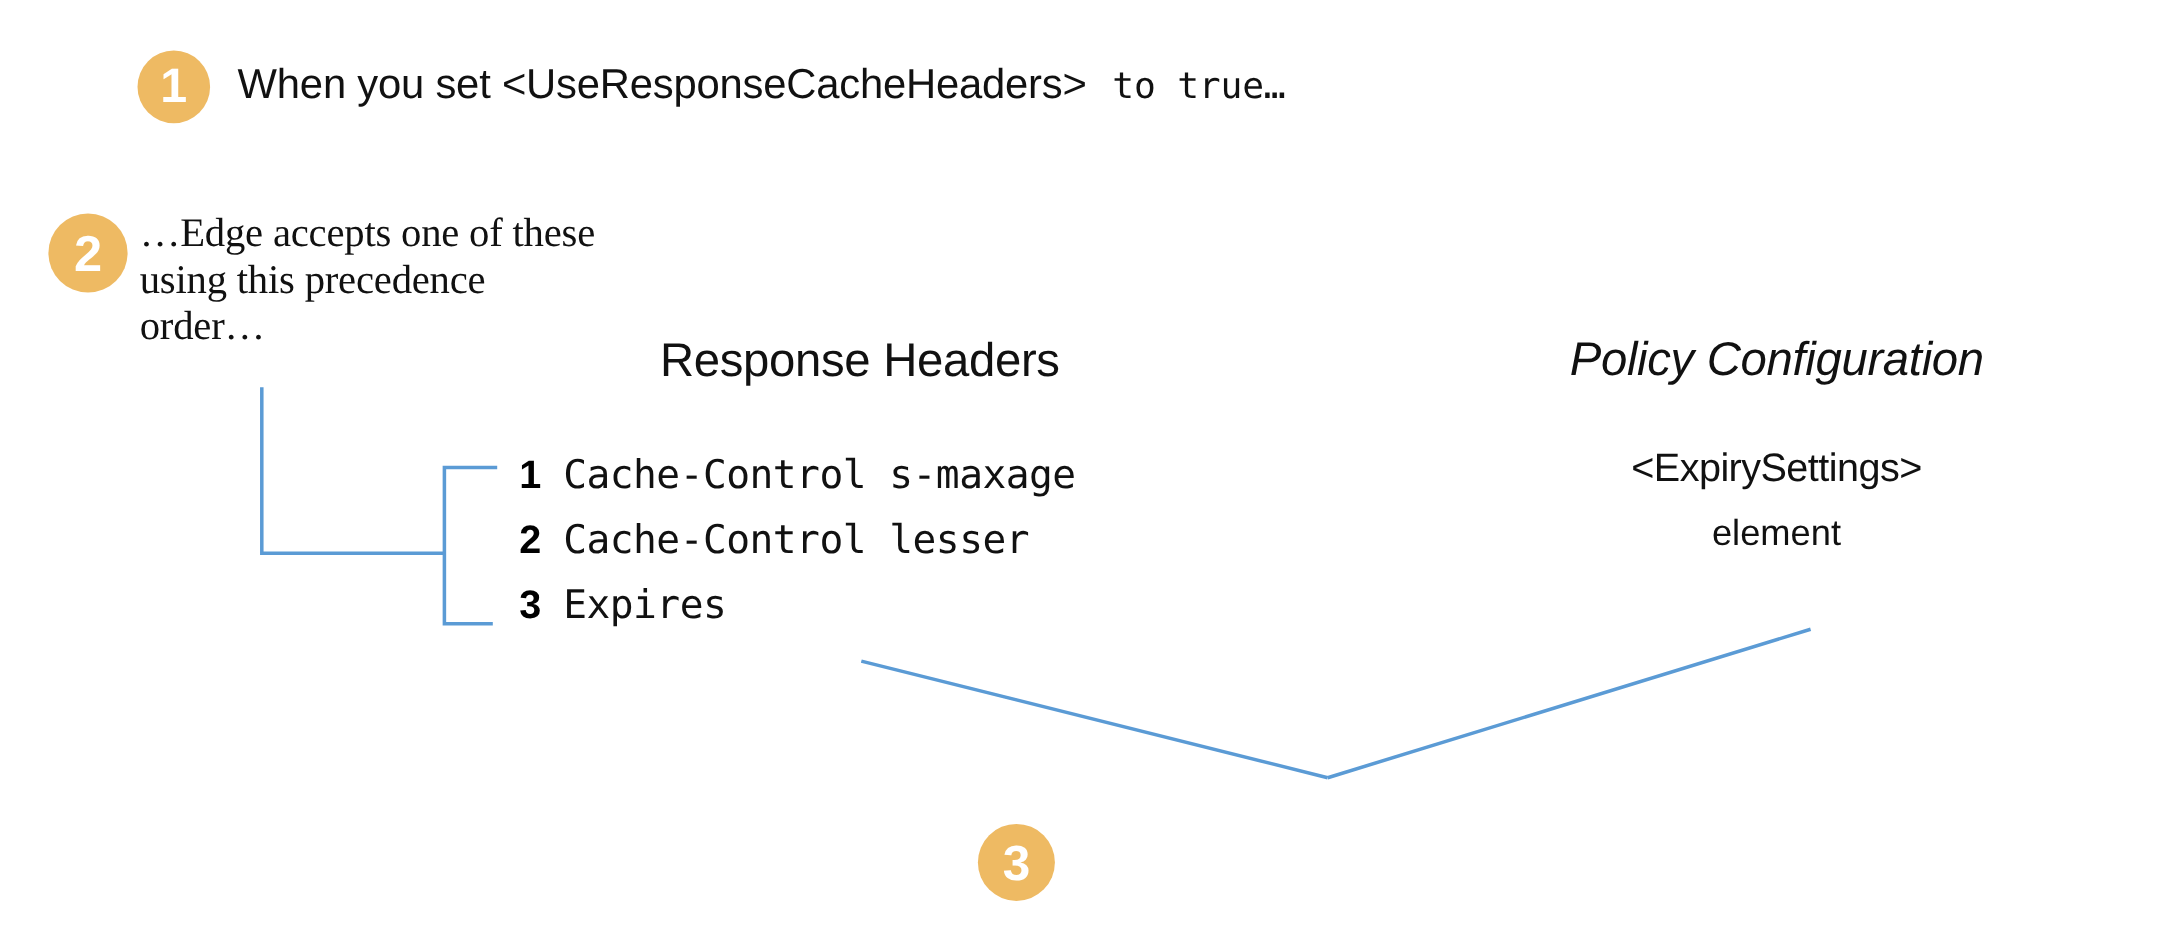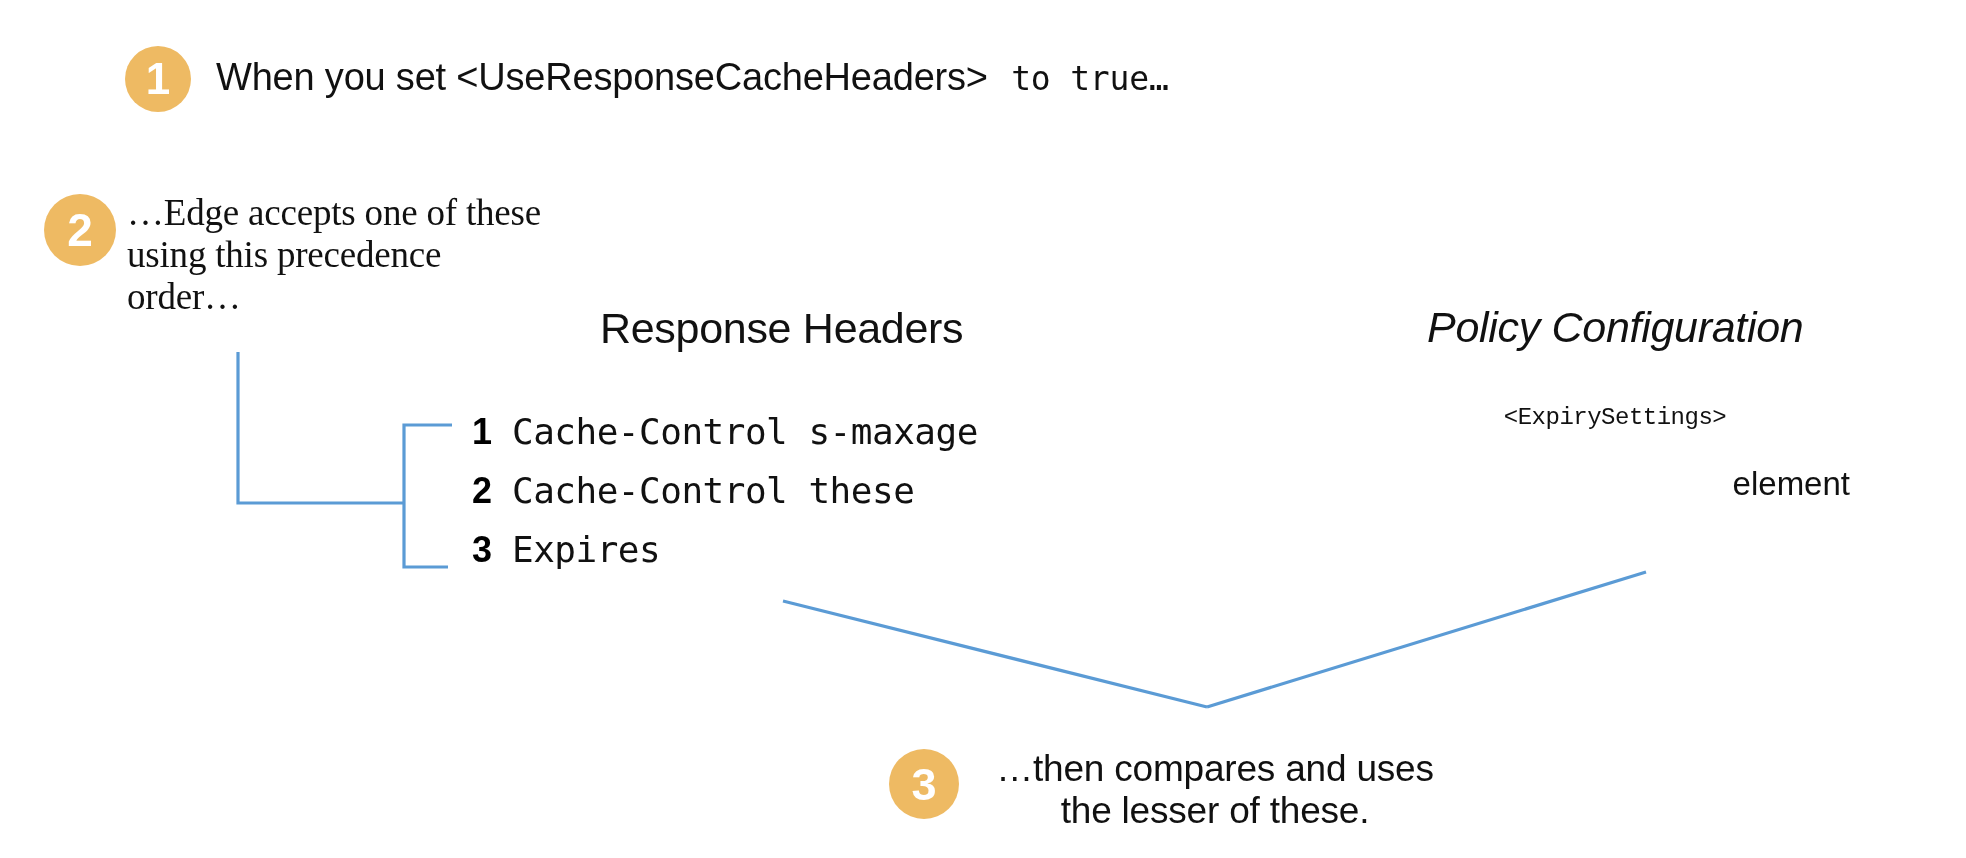--- a/index.html
+++ b/index.html
@@ -124,31 +124,31 @@
     letter-spacing: -0.5px;
   }
 
   
   #policy-element-name {
     position: absolute;
     left: 1380px;
     top: 404px;
     width: 470px;
     text-align: center;
-    font-family: Liberation Mono, monospace;
-    font-size: 24px;
+    font-family: Liberation Sans, sans-serif;
+    font-size: 36px;
     color: #111111;
     letter-spacing: -0.5px;
   }
   #policy-element-suffix {
     position: absolute;
     left: 1380px;
     top: 465px;
     width: 470px;
-    text-align: right;
+    text-align: center;
     font-family: "Liberation Sans", sans-serif;
     font-size: 33px;
     color: #111111;
   }
 </style>
 </head>
 <body>
 
 <div id="canvas">
 
@@ -178,32 +178,30 @@
 
   <div class="column-heading" id="headers-col-heading">Response Headers</div>
 
   <ul id="precedence-list">
     <li>
       <span class="rank">1</span>
       <span class="header-name">Cache-Control s-maxage</span>
     </li>
     <li>
       <span class="rank">2</span>
-      <span class="header-name">Cache-Control these</span>
+      <span class="header-name">Cache-Control lesser</span>
     </li>
     <li>
       <span class="rank">3</span>
       <span class="header-name">Expires</span>
     </li>
   </ul>
 
   <div class="column-heading" id="policy-col-heading">Policy Configuration</div>
 
   <div id="policy-element-name">&lt;ExpirySettings&gt;</div>
 
   <div id="policy-element-suffix">element</div>
 
   <div class="step-marker" id="step3-marker">3</div>
 
-  <div class="narration" id="step3-text">…then compares and uses
-the lesser of these.</div>
 
 </div>
 
 </body></html>

